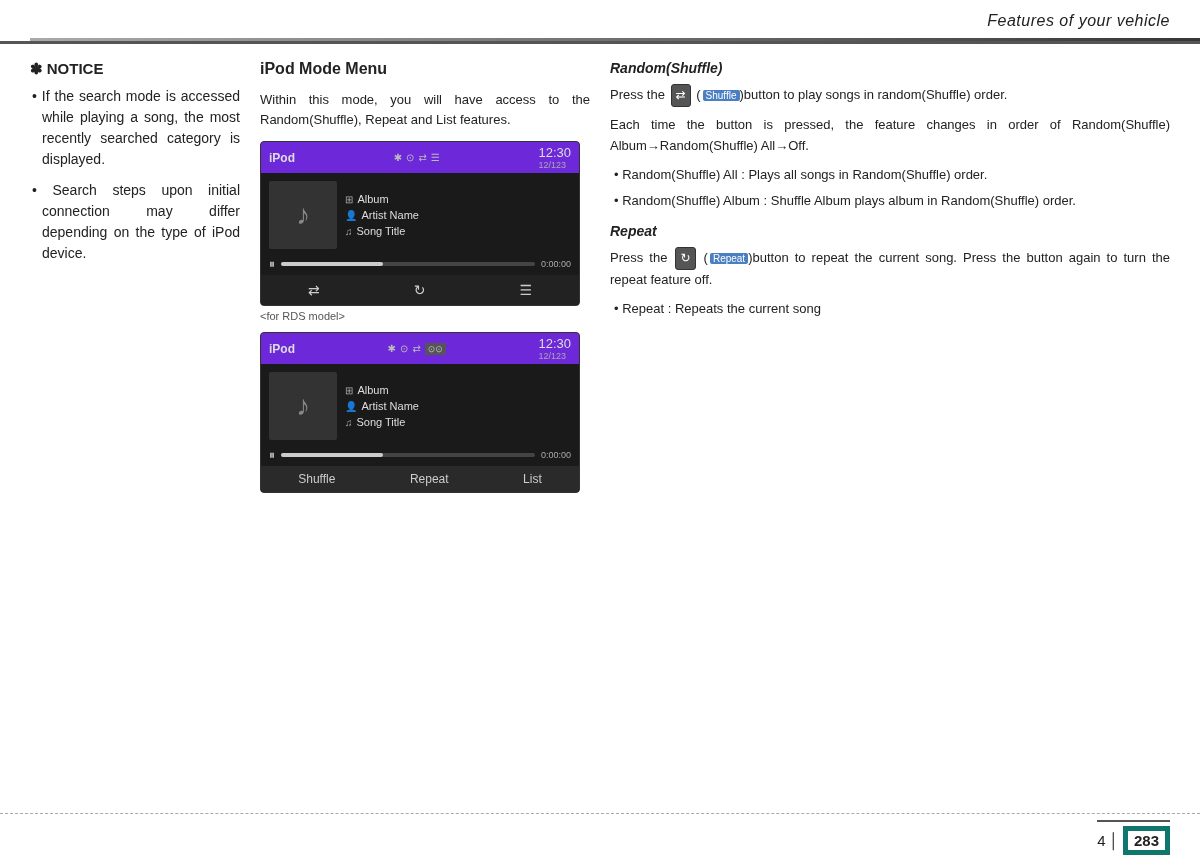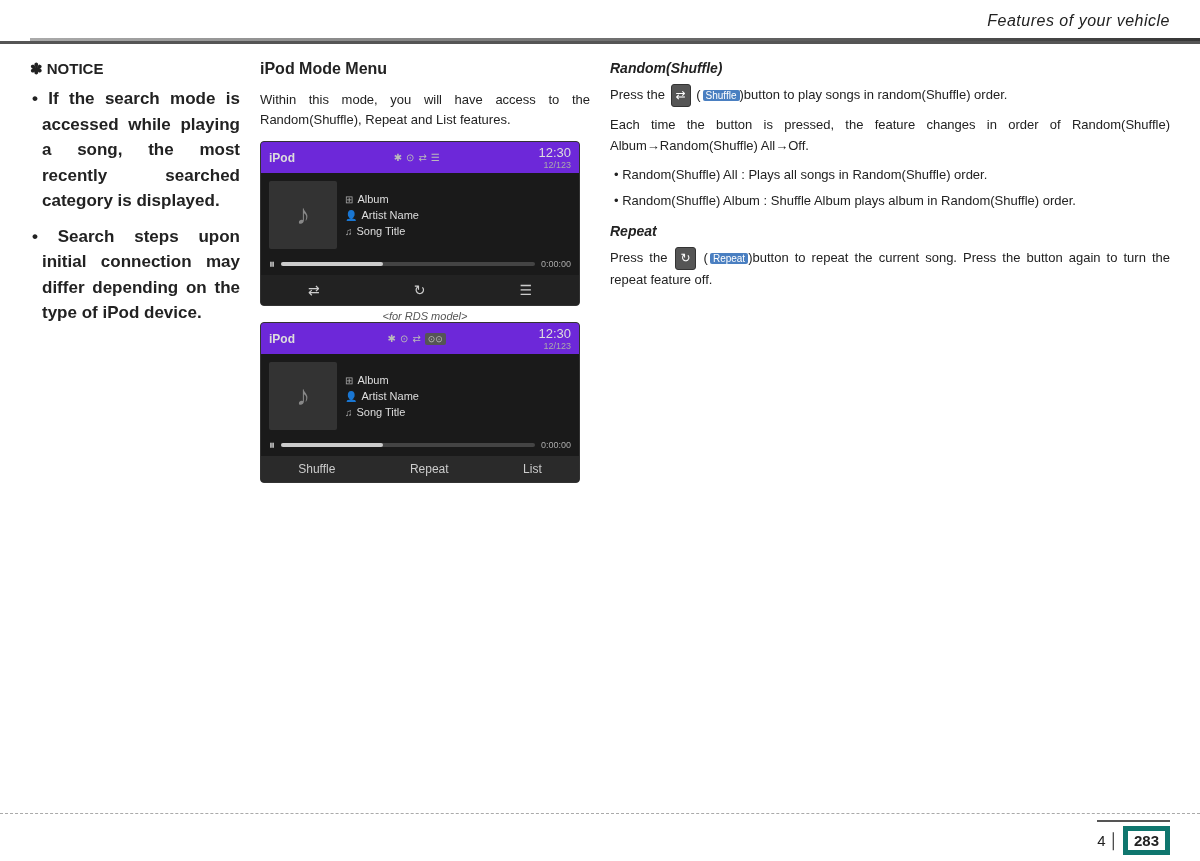--- a/index.html
+++ b/index.html
@@ -98,22 +98,22 @@
     .notice-title {
       font-size: 15px;
       font-weight: bold;
       margin-bottom: 8px;
     }
     .notice-list {
       list-style: none;
       padding: 0;
     }
     .notice-list li {
-      font-size: 17px;
-      font-weight: bold;
+      font-size: 14px;
+      font-weight: normal;
       text-align: justify;
       margin-bottom: 10px;
       padding-left: 12px;
       text-indent: -10px;
       line-height: 1.5;
     }
     .notice-list li::before {
       content: "• ";
     }
 
@@ -154,21 +154,21 @@
     }
     .ipod-topbar-icons {
       display: flex;
       gap: 4px;
       align-items: center;
       font-size: 10px;
       color: #bbb;
     }
     .ipod-topbar-right {
       font-size: 12px;
-      text-align: right;
+      text-align: left;
     }
     .ipod-topbar-right .time {
       font-size: 13px;
       color: #ddd;
     }
     .ipod-topbar-right .track-count {
       font-size: 9px;
       color: #aaa;
     }
 
@@ -247,22 +247,21 @@
     .ipod-bottom-btn {
       color: #ccc;
       font-size: 12px;
       padding: 2px 10px;
       cursor: pointer;
     }
 
     .for-rds {
       font-size: 11px;
       color: #555;
-      text-align: center;
-      font-style: italic;
+      margin-bottom: 10px;
     }
 
     
     .subsection-title {
       font-style: italic;
       font-weight: bold;
       font-size: 14px;
       margin-bottom: 6px;
     }
     .body-text {
@@ -462,20 +461,23 @@
       <li>Random(Shuffle) All : Plays all songs in Random(Shuffle) order.</li>
       <li>Random(Shuffle) Album : Shuffle Album plays album in Random(Shuffle) order.</li>
     </ul>
 
     <div class="subsection-title">Repeat</div>
     <div class="body-text">
       Press the <span class="inline-btn">
           <span class="inline-btn-icon">↻</span>
         </span> (<span class="inline-btn-label">Repeat</span>)button to repeat the current song. Press the button again to turn the repeat feature off.
     </div>
+    <ul class="bullet-list">
+      <li>Repeat : Repeats the current song</li>
+    </ul>
   </div>
 
 </div>
 
 <div class="footer">
   <div class="footer-page">
     <span>4</span>
     <span>│</span>
     <span class="page-num-box">283</span>
   </div>

